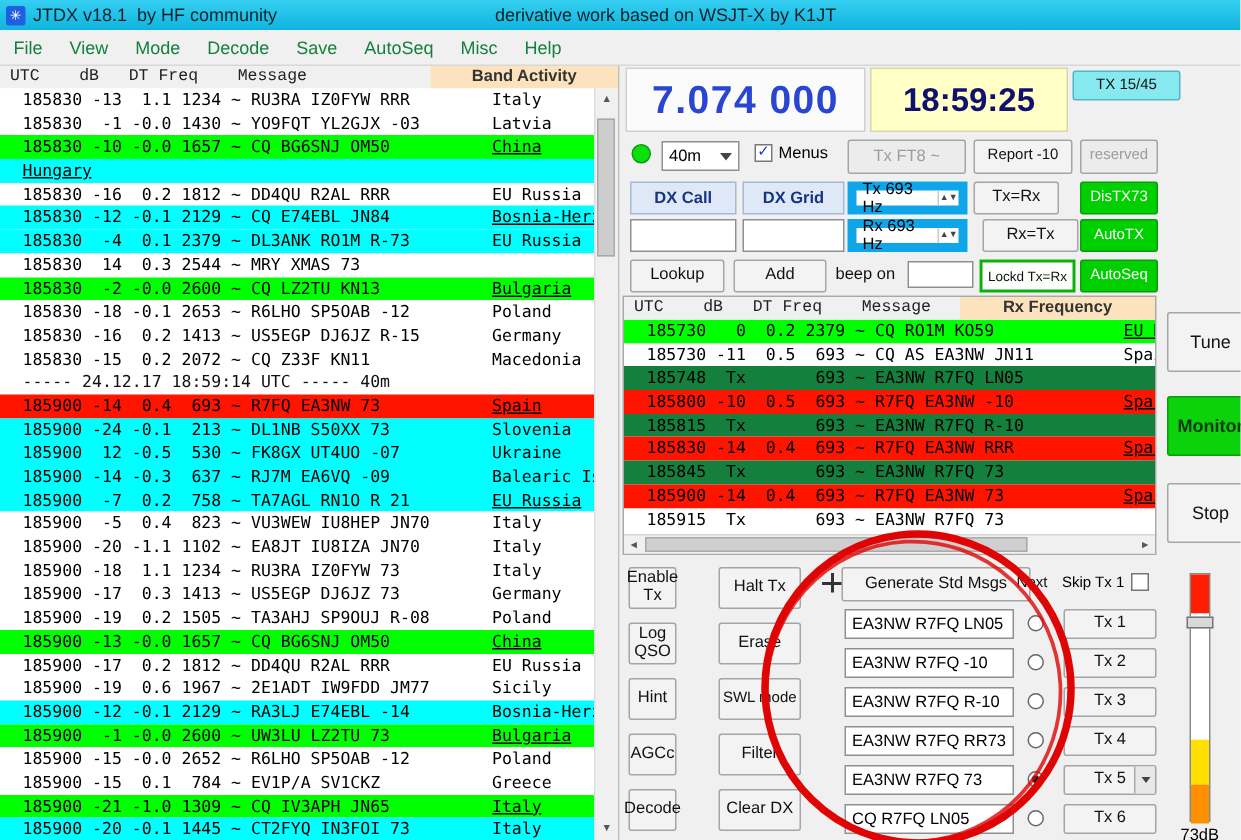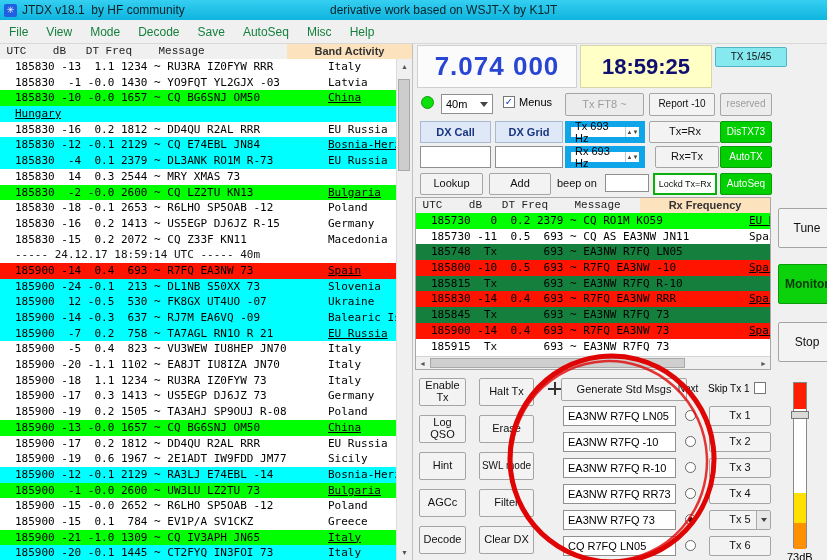--- a/index.html
+++ b/index.html
@@ -57,21 +57,21 @@
   .dxcall{left:5px;top:77px;width:71px;height:22px}
   .dxgrid{left:80px;top:77px;width:68px;height:22px}
   .field{background:#fff;border:1px solid #8f8f8f}
   .dxcall-in{left:5px;top:102px;width:71px;height:22px}
   .dxgrid-in{left:80px;top:102px;width:68px;height:22px}
   .spinbox{background:#fff;border:6px solid #0ea5e9;display:flex;align-items:stretch}
   .spinbox .lab{flex:1;display:flex;align-items:center;padding-left:4px}
   .spin{width:14px;border-left:1px solid #c9c9c9;display:flex;flex-direction:column;align-items:center;justify-content:center;font-size:6px;color:#444;line-height:1.4}
   .txspin{left:150px;top:77px;width:80px;height:22px}
   .rxspin{left:150px;top:102px;width:80px;height:22px}
-  .txeqrx{left:234px;top:77px;width:72px;height:22px}
+  .txeqrx{left:234px;top:77px;width:57px;height:22px}
   .rxeqtx{left:240px;top:102px;width:64px;height:22px}
   .distx73{left:305px;top:77px;width:52px;height:22px}
   .autotx{left:305px;top:102px;width:52px;height:22px}
   .lookup{left:5px;top:129px;width:63px;height:22px}
   .add{left:74px;top:129px;width:62px;height:22px}
   .beep-lab{left:142px;top:133px;font-size:11px;color:#111}
   .beep-in{left:190px;top:130px;width:44px;height:18px}
   .lockd{left:238px;top:129px;width:64px;height:22px;background:#fdfffd;border:2px solid #0cb00c;font-size:9px;display:flex;align-items:center;justify-content:center;color:#111}
   .autoseq{left:305px;top:129px;width:52px;height:22px}
 
@@ -82,21 +82,21 @@
   .hscroll{height:13px;background:#f0f0f0;border-top:1px solid #d5d5d5;position:relative;font-size:7px;color:#555}
   .harr{position:absolute;top:0;width:13px;height:13px;line-height:13px;text-align:center}
   .harr.hr{right:0}
   .hthumb{position:absolute;left:14px;top:1px;bottom:1px;width:255px;background:#cfcfcf;border:1px solid #a9a9a9}
 
   .tune{left:363px;top:164px;width:58px;height:40px;font-size:12px}
   .monitor{left:363px;top:220px;width:58px;height:40px;font-size:12px}
   .stopb{left:363px;top:278px;width:58px;height:40px;font-size:12px}
 
   
-  .b1{left:4px;width:47px;height:28px}
+  .b1{left:4px;width:32px;height:28px}
   .b2{left:64px;width:55px;height:28px}
   .r1{top:334px}.r2{top:371px}.r3{top:408px}.r4{top:445px}.r5{top:482px}
   .small{font-size:10px}
   .generate{left:146px;top:334px;width:126px;height:23px}
   .nextlab{left:258px;top:339px;width:30px;text-align:center;font-size:10px;color:#111}
   .skip{left:293px;top:338px}
   .skip .lbl{font-size:10px}
   .msgs{position:absolute;left:148px;top:362px;width:208px}
   .msgrow{display:flex;height:20px;margin-bottom:6px;position:relative}
   .txf{width:113px;height:20px;background:#fff;border:1px solid #8f8f8f;font-size:11px;display:flex;align-items:center;padding-left:4px;white-space:pre;position:relative;overflow:hidden}

